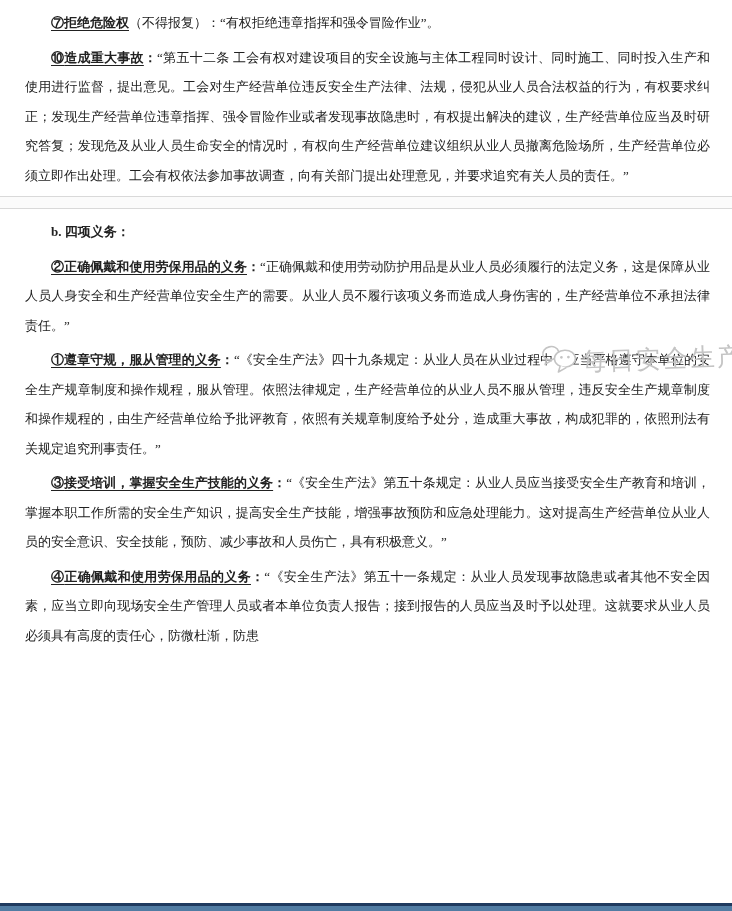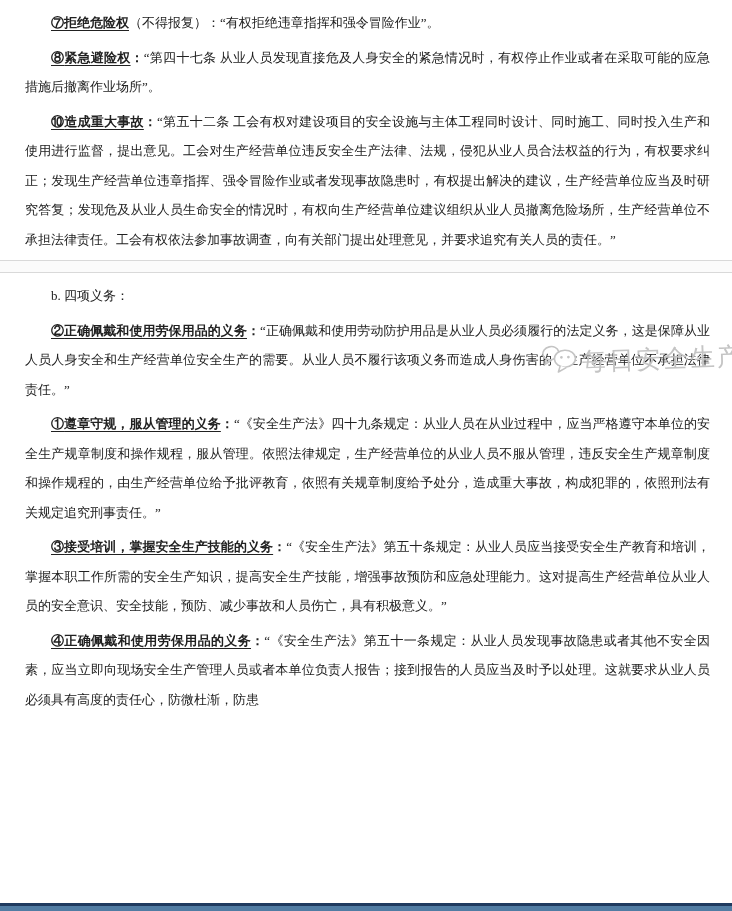--- a/index.html
+++ b/index.html
@@ -23,21 +23,21 @@
     word-break: break-all;
   }
   .head {
     font-weight: bold;
     text-decoration: underline;
     text-underline-offset: 3px;
   }
   .bold-colon { font-weight: bold; }
   .plain { font-weight: normal; }
   .section-heading {
-    font-weight: normal;
+    font-weight: bold;
     text-decoration: none;
   }
   .divider {
     height: 13px;
     margin-top: 6px;
     background: #fbfbfb;
     border-top: 1px solid #d9d9d9;
     border-bottom: 1px solid #d9d9d9;
   }
   .watermark {
@@ -64,22 +64,21 @@
   .bottom-bar .bar-dark { height: 3px; }
   .bottom-bar .bar-light { height: 5px; }
 </style>
 </head>
 <body>
 
 <div class="page">
 
   <div class="doc-section">
     <p><span class="head"><span>⑦</span><span>拒绝危险权</span></span><span class="plain">（不得报复）：</span><span>“有权拒绝违章指挥和强令冒险作业”。</span></p>
-    <p><span class="head"><span>⑧</span><span>紧急避险权</span></span><span class="bold-colon">：</span><span>“第四十七条 从业人员发现直接危及人身安全的紧急情况时，有权停止作业或者在采取可能的应急措施后撤离作业场所”。</span></p>
-    <p><span class="head"><span>⑩</span><span>造成重大事故</span></span><span class="bold-colon">：</span><span>“第五十二条 工会有权对建设项目的安全设施与主体工程同时设计、同时施工、同时投入生产和使用进行监督，提出意见。工会对生产经营单位违反安全生产法律、法规，侵犯从业人员合法权益的行为，有权要求纠正；发现生产经营单位违章指挥、强令冒险作业或者发现事故隐患时，有权提出解决的建议，生产经营单位应当及时研究答复；发现危及从业人员生命安全的情况时，有权向生产经营单位建议组织从业人员撤离危险场所，生产经营单位不承担法律责任。工会有权依法参加事故调查，向有关部门提出处理意见，并要求追究有关人员的责任。”</span></p>
+    <p><span class="head"><span>⑩</span><span>造成重大事故</span></span><span class="bold-colon">：</span><span>“第五十二条 工会有权对建设项目的安全设施与主体工程同时设计、同时施工、同时投入生产和使用进行监督，提出意见。工会对生产经营单位违反安全生产法律、法规，侵犯从业人员合法权益的行为，有权要求纠正；发现生产经营单位违章指挥、强令冒险作业或者发现事故隐患时，有权提出解决的建议，生产经营单位应当及时研究答复；发现危及从业人员生命安全的情况时，有权向生产经营单位建议组织从业人员撤离危险场所，生产经营单位必须立即作出处理。工会有权依法参加事故调查，向有关部门提出处理意见，并要求追究有关人员的责任。”</span></p>
   </div>
 
   <div class="divider"></div>
 
   <div class="doc-section">
     <p class="section-heading">b. 四项义务：</p>
     <p><span class="head"><span>②</span><span>正确佩戴和使用劳保用品的义务</span></span><span class="bold-colon">：</span><span>“正确佩戴和使用劳动防护用品是从业人员必须履行的法定义务，这是保障从业人员人身安全和生产经营单位安全生产的需要。从业人员不履行该项义务而造成人身伤害的，生产经营单位不承担法律责任。”</span></p>
     <p><span class="head"><span>①</span><span>遵章守规，服从管理的义务</span></span><span class="bold-colon">：</span><span>“《安全生产法》四十九条规定：从业人员在从业过程中，应当严格遵守本单位的安全生产规章制度和操作规程，服从管理。依照法律规定，生产经营单位的从业人员不服从管理，违反安全生产规章制度和操作规程的，由生产经营单位给予批评教育，依照有关规章制度给予处分，造成重大事故，构成犯罪的，依照刑法有关规定追究刑事责任。”</span></p>
     <p><span class="head"><span>③</span><span>接受培训，掌握安全生产技能的义务</span></span><span class="bold-colon">：</span><span>“《安全生产法》第五十条规定：从业人员应当接受安全生产教育和培训，掌握本职工作所需的安全生产知识，提高安全生产技能，增强事故预防和应急处理能力。这对提高生产经营单位从业人员的安全意识、安全技能，预防、减少事故和人员伤亡，具有积极意义。”</span></p>
     <p><span class="head"><span>④</span><span>正确佩戴和使用劳保用品的义务</span></span><span class="bold-colon">：</span><span>“《安全生产法》第五十一条规定：从业人员发现事故隐患或者其他不安全因素，应当立即向现场安全生产管理人员或者本单位负责人报告；接到报告的人员应当及时予以处理。这就要求从业人员必须具有高度的责任心，防微杜渐，防患</span></p>

